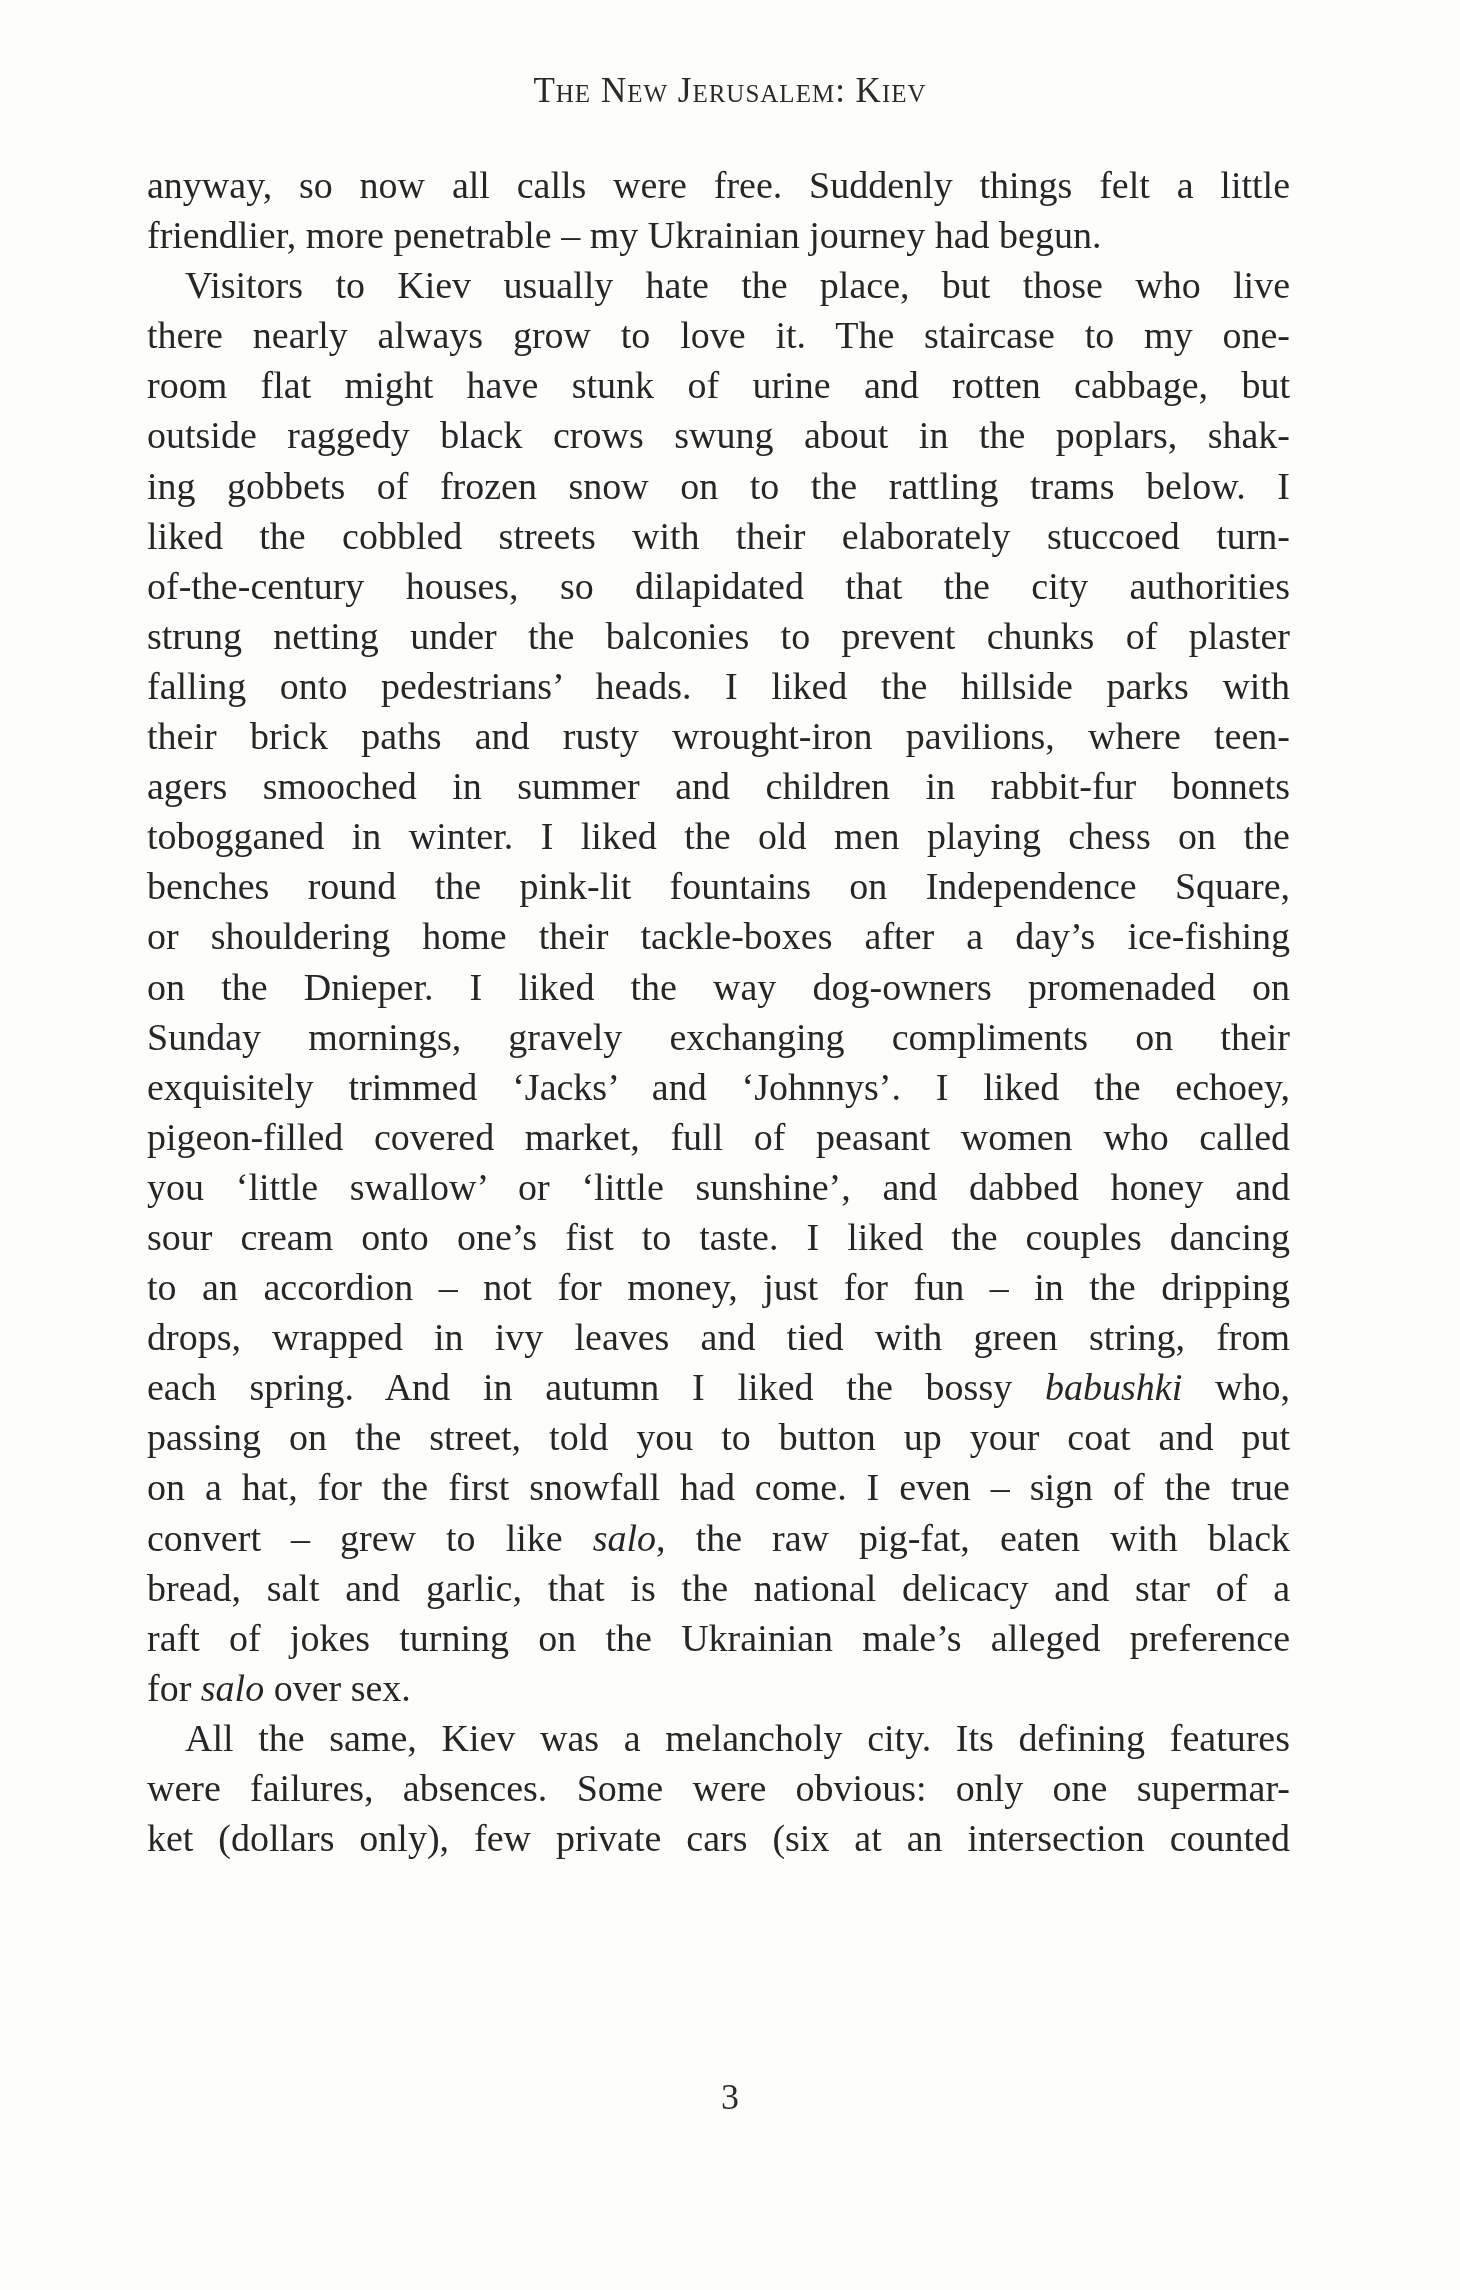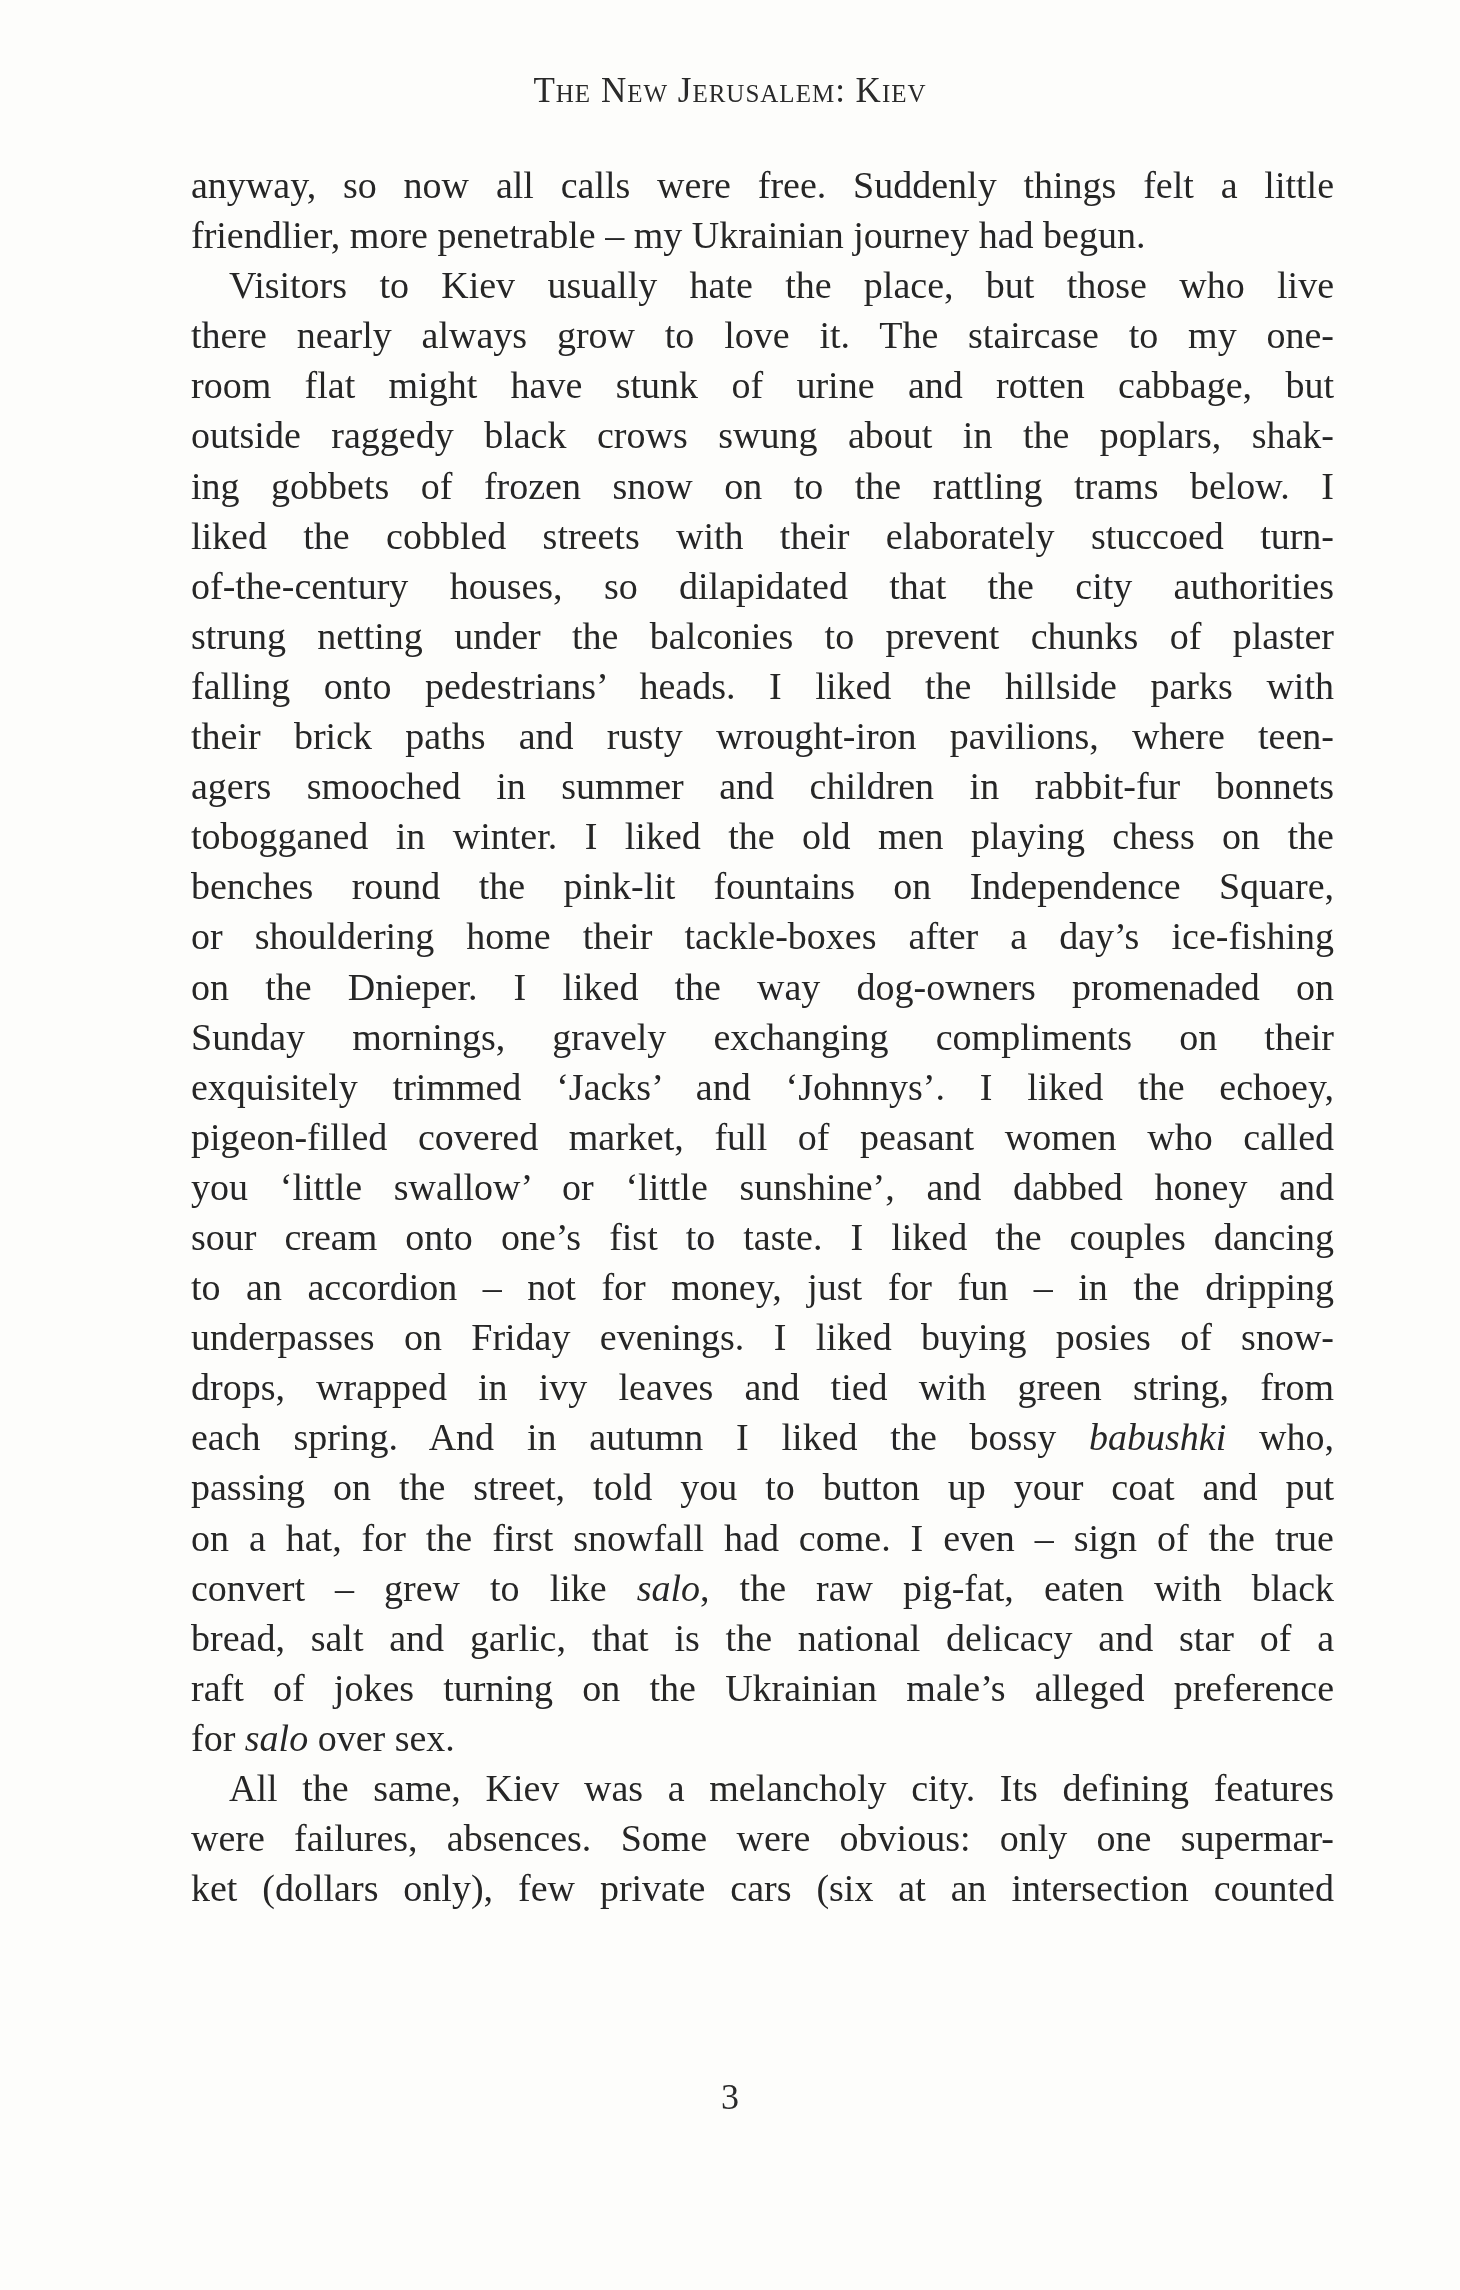--- a/index.html
+++ b/index.html
@@ -33,21 +33,20 @@
     line-height: 50px;
     color: #2a2a2a;
   }
   .body-text {
     position: absolute;
     left: 147px;
     top: 160px;
     width: 1143px;
     font-size: 38px;
     line-height: 50.1px;
-    margin-left: 44px;
   }
   .line {
     display: block;
     height: 50.1px;
     white-space: nowrap;
     text-align: justify;
     text-align-last: justify;
     overflow: visible;
   }
   .line.indent { padding-left: 38px; }
@@ -86,21 +85,20 @@
       <span class="line"><span>tobogganed in winter. I liked the old men playing chess on the</span></span>
       <span class="line"><span>benches round the pink-lit fountains on Independence Square,</span></span>
       <span class="line"><span>or shouldering home their tackle-boxes after a day’s ice-fishing</span></span>
       <span class="line"><span>on the Dnieper. I liked the way dog-owners promenaded on</span></span>
       <span class="line"><span>Sunday mornings, gravely exchanging compliments on their</span></span>
       <span class="line"><span>exquisitely trimmed ‘Jacks’ and ‘Johnnys’. I liked the echoey,</span></span>
       <span class="line"><span>pigeon-filled covered market, full of peasant women who called</span></span>
       <span class="line"><span>you ‘little swallow’ or ‘little sunshine’, and dabbed honey and</span></span>
       <span class="line"><span>sour cream onto one’s fist to taste. I liked the couples dancing</span></span>
       <span class="line"><span>to an accordion – not for money, just for fun – in the dripping</span></span>
-      <span class="line"><span>underpasses on Friday evenings. I liked buying posies of snow-</span></span>
       <span class="line"><span>drops, wrapped in ivy leaves and tied with green string, from</span></span>
       <span class="line"><span>each spring. And in autumn I liked the bossy </span><span class="it">babushki</span><span> who,</span></span>
       <span class="line"><span>passing on the street, told you to button up your coat and put</span></span>
       <span class="line"><span>on a hat, for the first snowfall had come. I even – sign of the true</span></span>
       <span class="line"><span>convert – grew to like </span><span class="it">salo</span><span>, the raw pig-fat, eaten with black</span></span>
       <span class="line"><span>bread, salt and garlic, that is the national delicacy and star of a</span></span>
       <span class="line"><span>raft of jokes turning on the Ukrainian male’s alleged preference</span></span>
       <span class="line last"><span>for </span><span class="it">salo</span><span> over sex.</span></span>
       <span class="line indent"><span>All the same, Kiev was a melancholy city. Its defining features</span></span>
       <span class="line"><span>were failures, absences. Some were obvious: only one supermar-</span></span>

